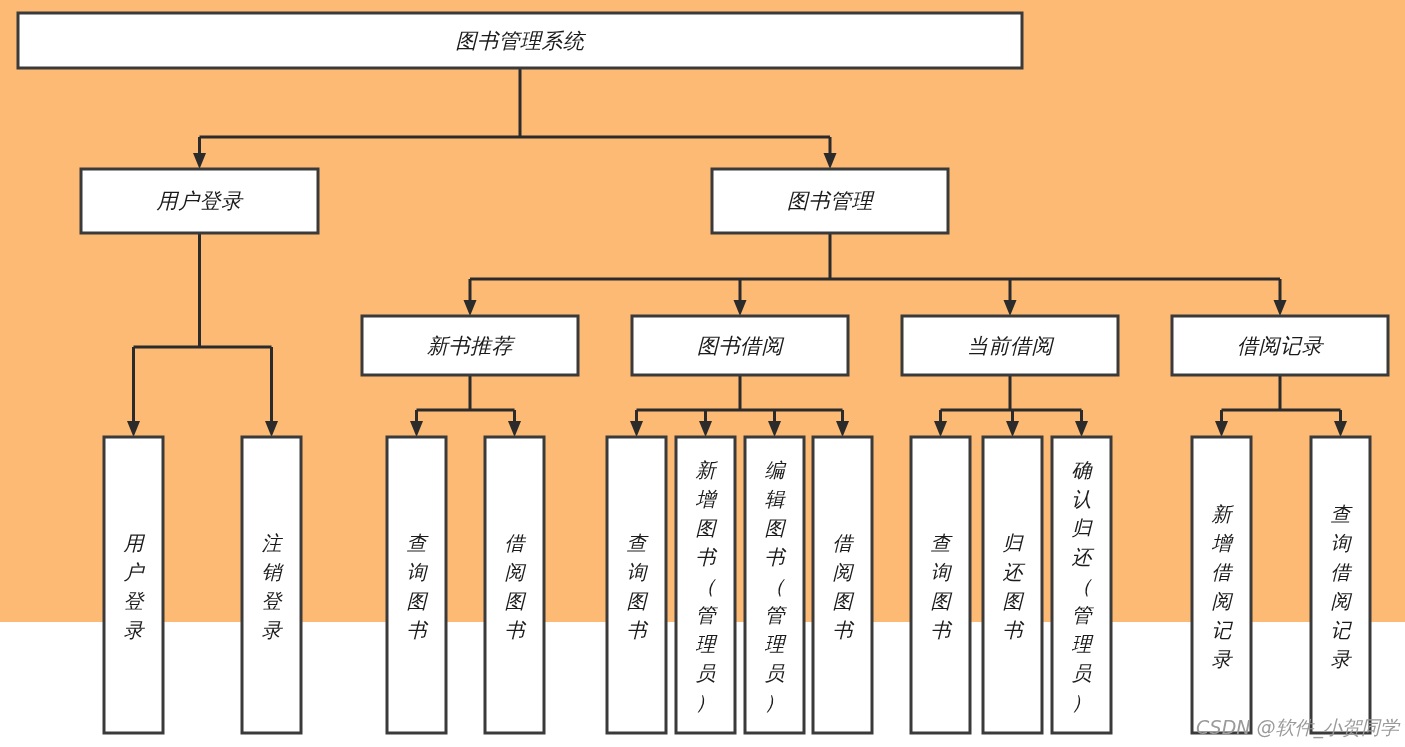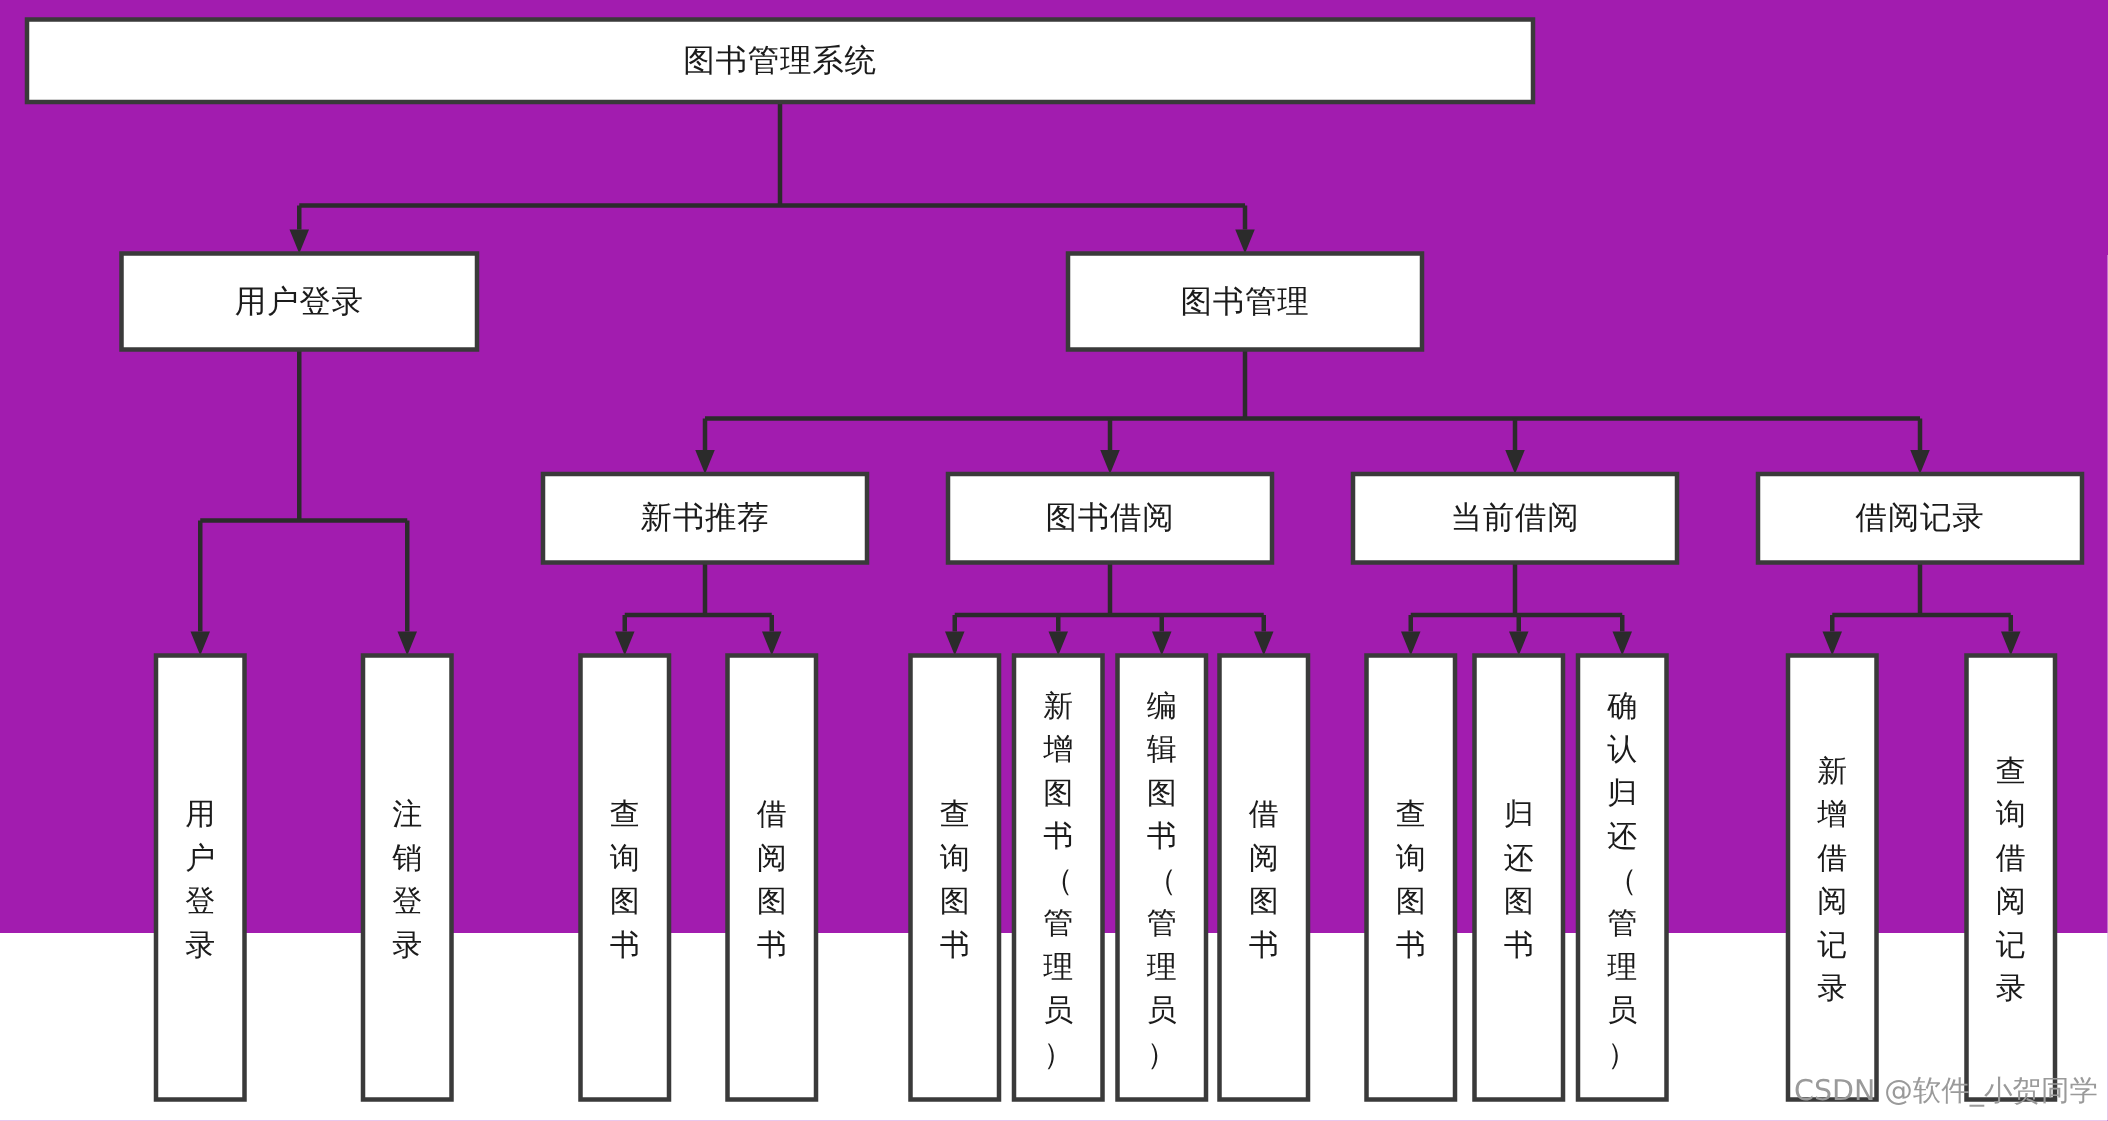--- a/index.html
+++ b/index.html
@@ -12,21 +12,22 @@
     width: 1405px;
     height: 747px;
     font-family: "DejaVu Sans", "Liberation Sans", sans-serif;
     overflow: hidden;
     position: relative;
   }
   #diagram-root {
     position: relative;
     width: 1405px;
     height: 622px;
-    background: #a21caf;
+    background: #fdba74;
+    font-style: italic;
   }
   svg.diagram-canvas {
     position: absolute;
     left: 0;
     top: 0;
     width: 1405px;
     height: 747px;
     display: block;
   }
   .node-box {

